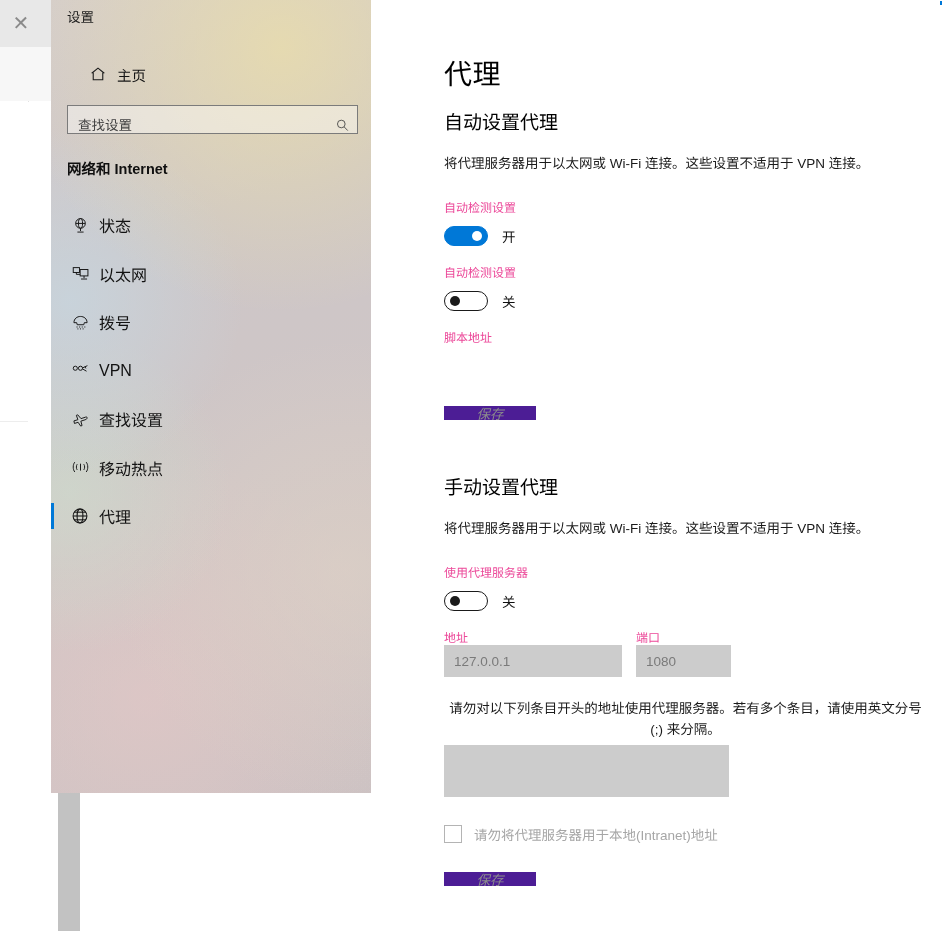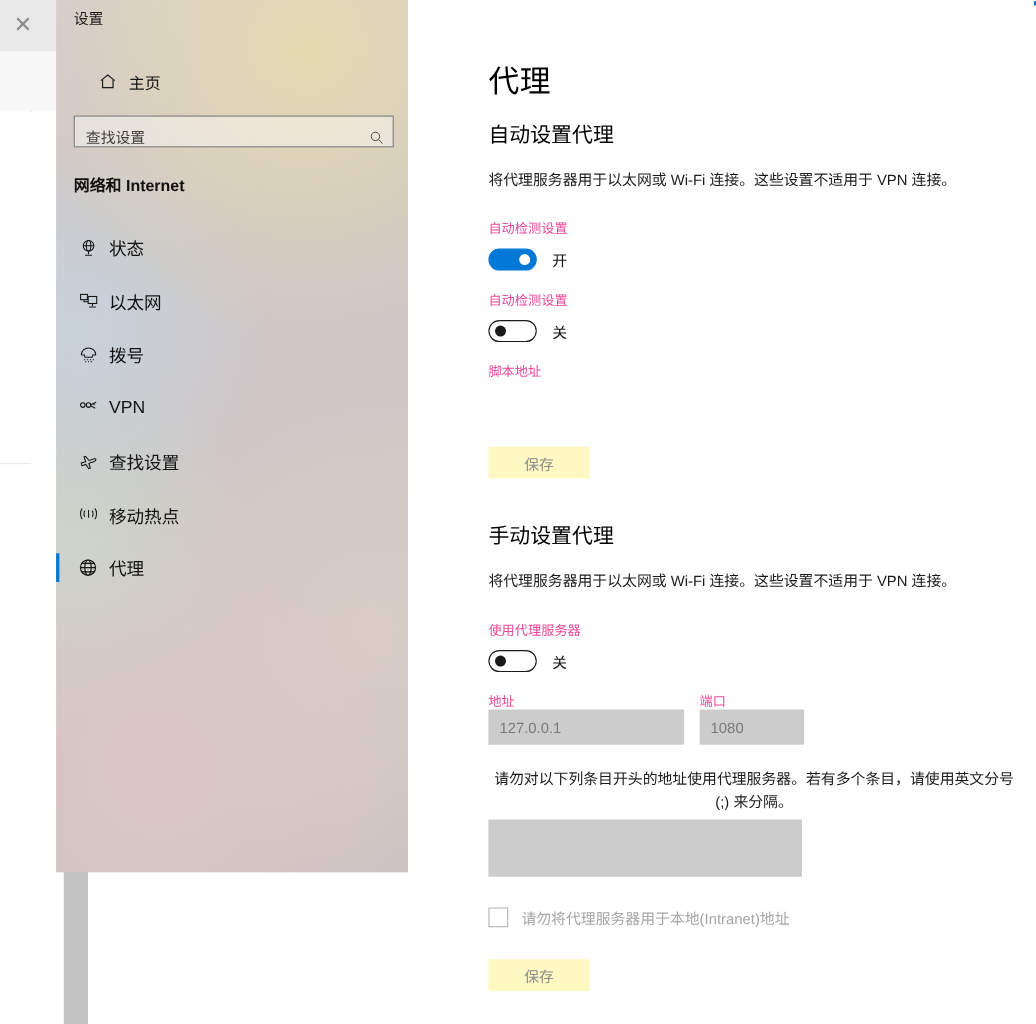--- a/index.html
+++ b/index.html
@@ -361,29 +361,30 @@
     flex: none;
   }
   .checkbox-label {
     margin-left: 12px;
     font-size: 13.5px;
     color: #a6a6a6;
   }
 
   .save-button {
     position: absolute;
-    width: 92px; height: 29px;
-    background: #fef9c3;
+    width: 92px; height: 14px;
+    background: #4c1d95;
     border: none;
     font-family: "Liberation Sans", "DejaVu Sans", sans-serif;
     font-size: 13.5px;
     color: #8c8c8c;
     display: flex;
     align-items: center;
     justify-content: center;
+    font-style: italic;
   }
   .btn-save-auto   { left: 73px; top: 406px; }
   .btn-save-manual { left: 73px; top: 872px; }
 </style>
 </head>
 <body>
 
 <div id="root">
 
   <div class="bg-window">

